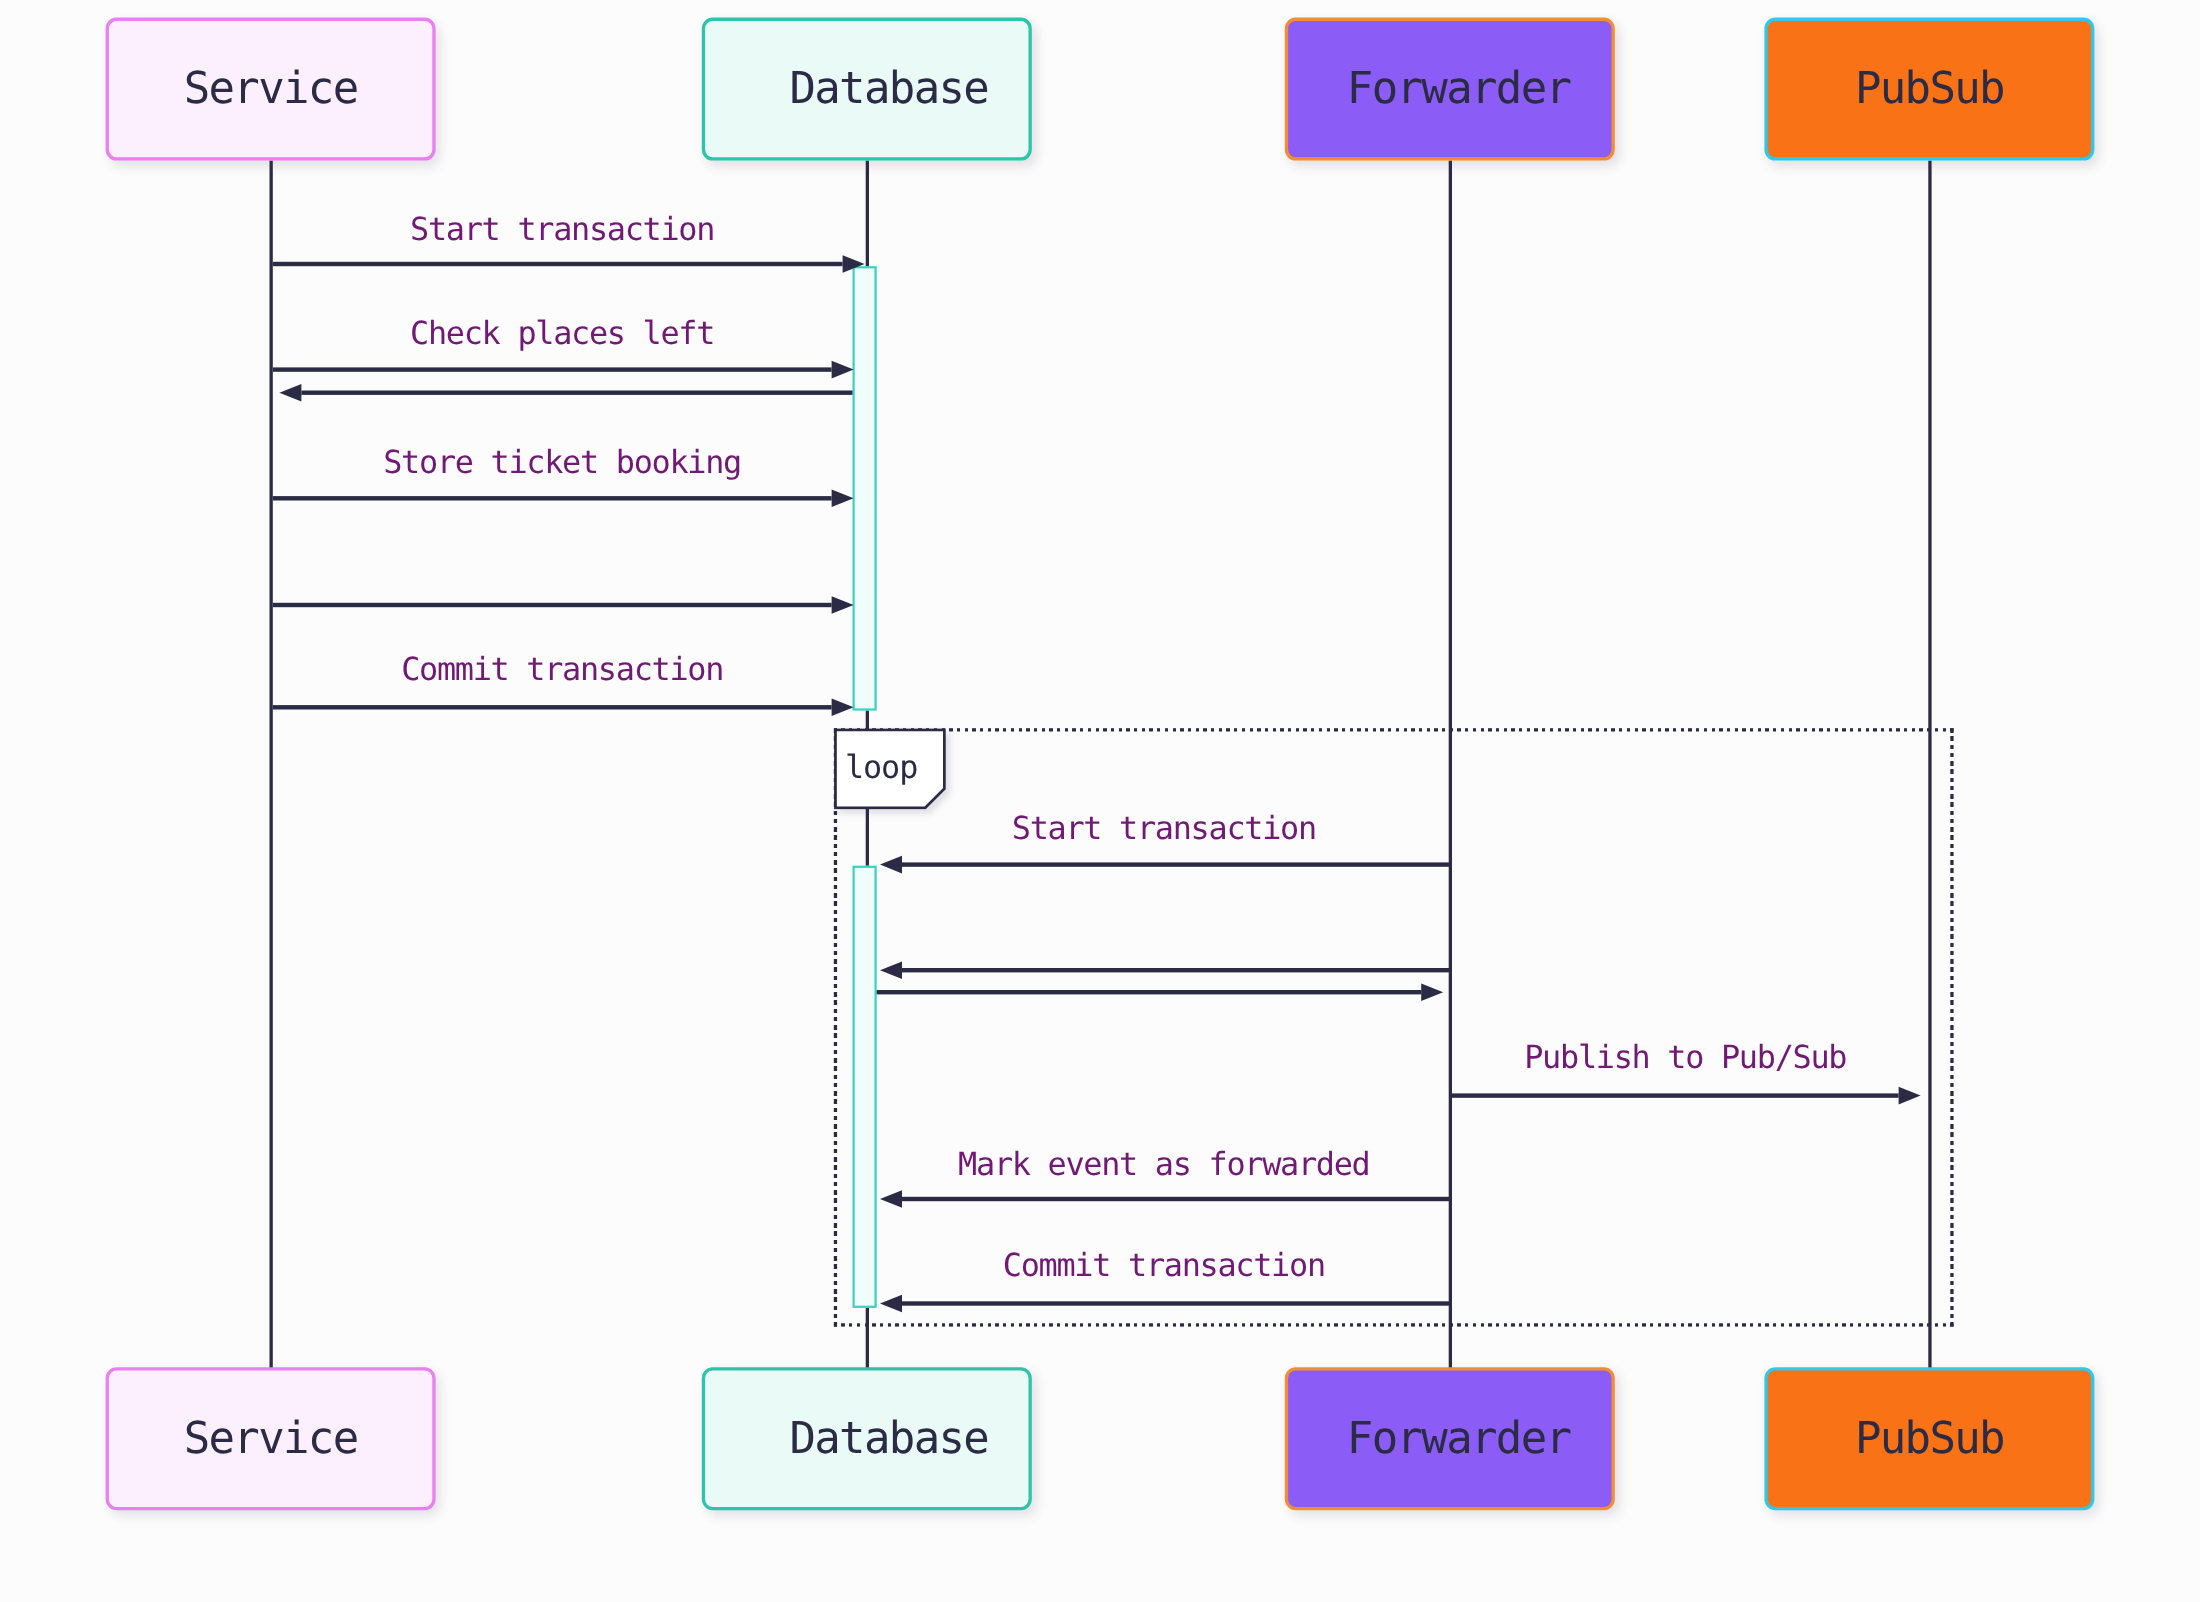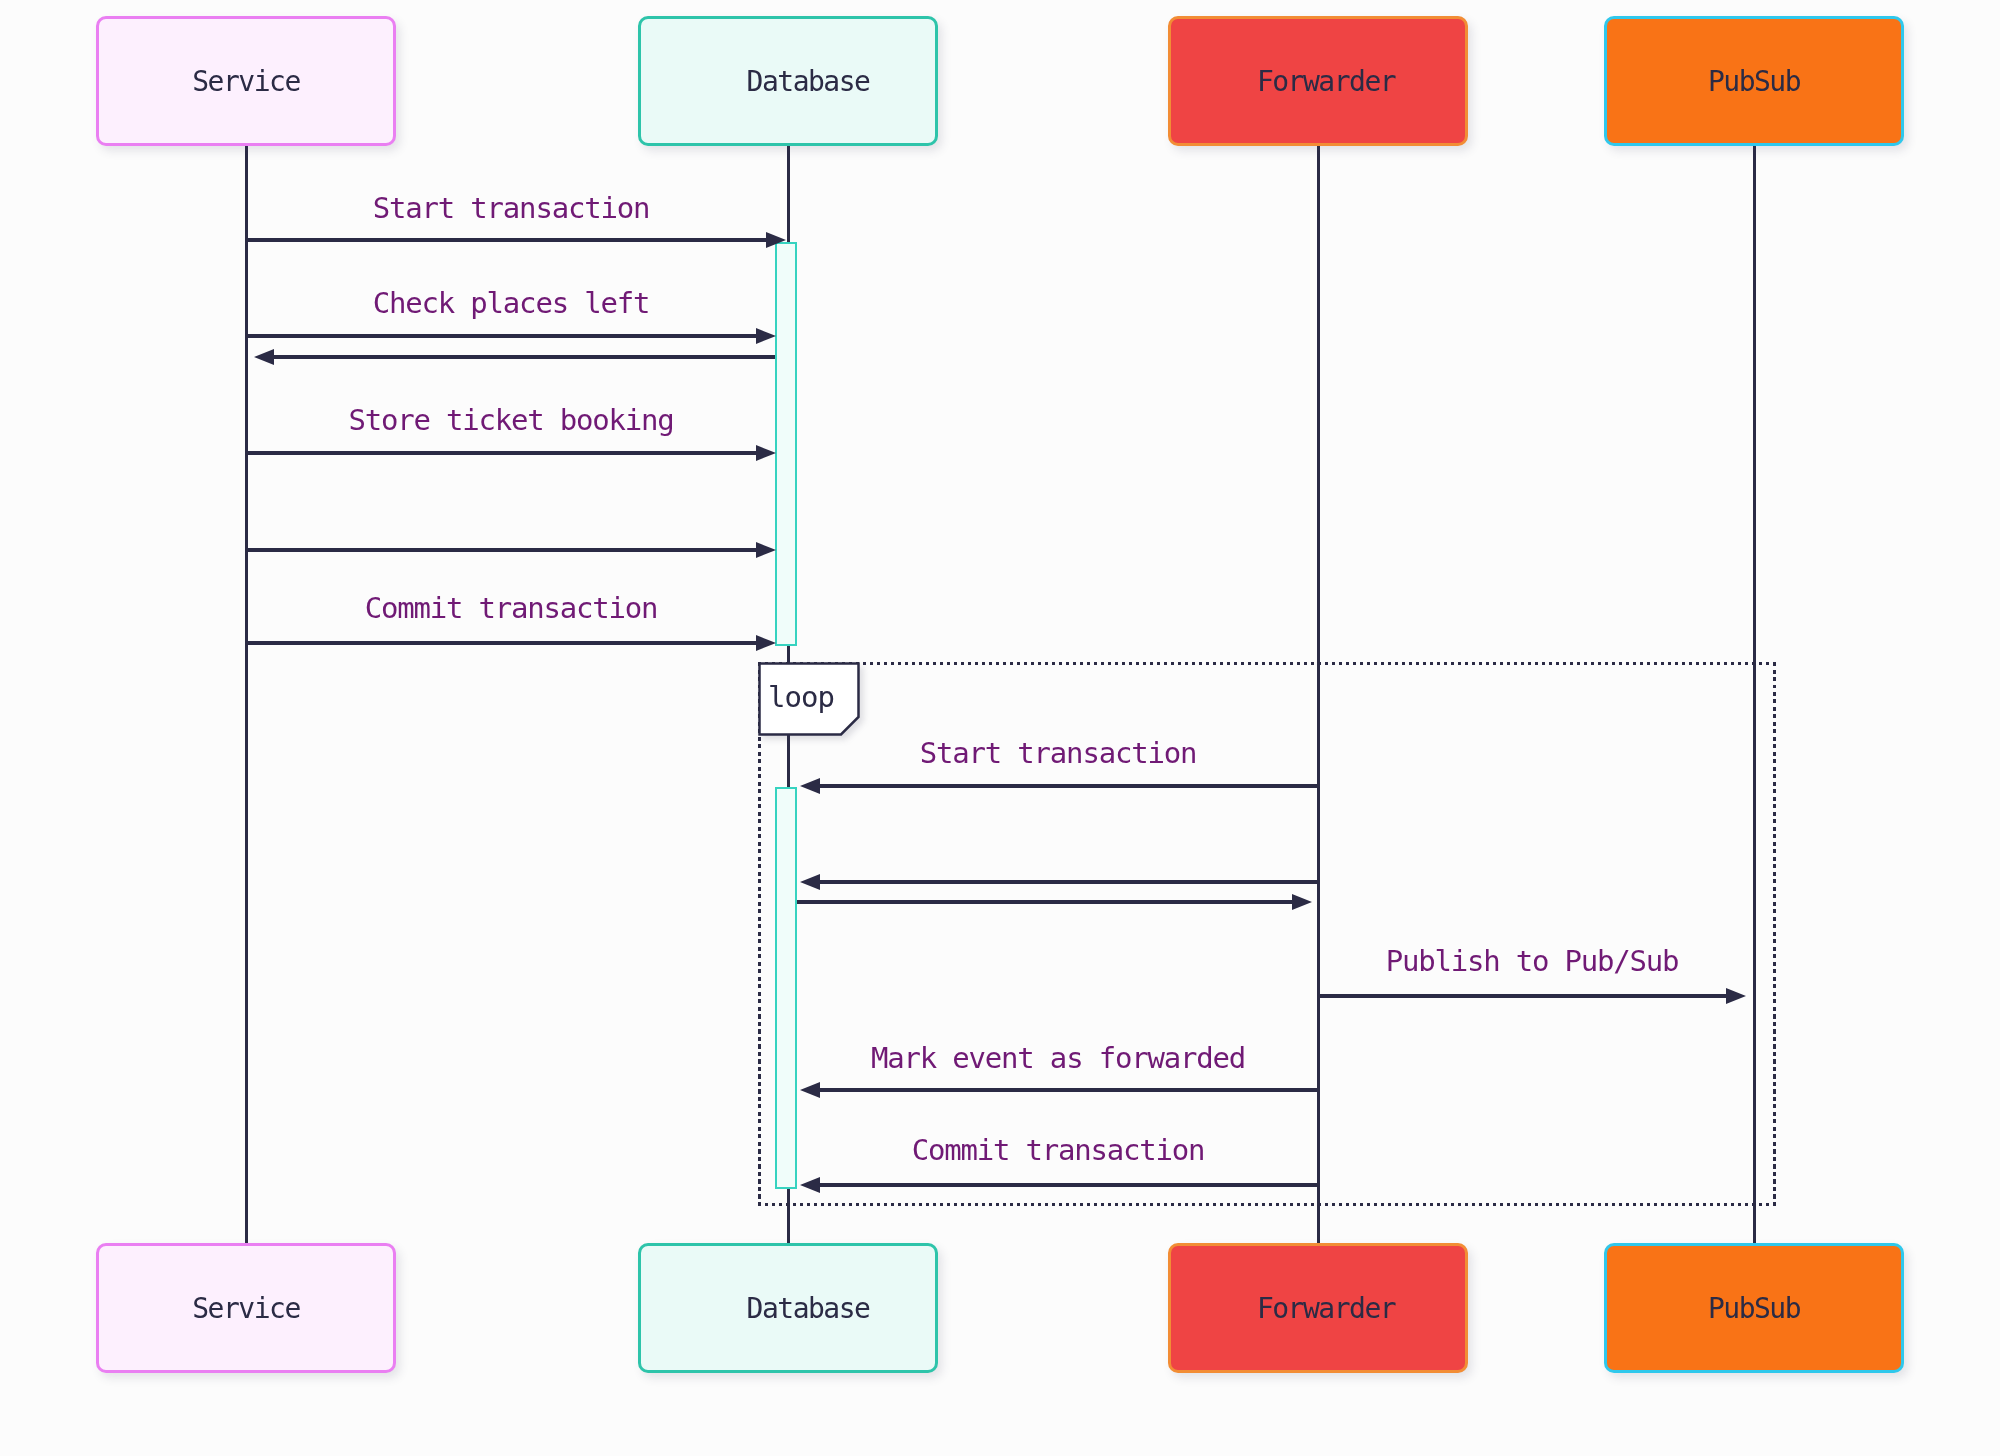--- a/index.html
+++ b/index.html
@@ -8,24 +8,24 @@
     font-family:"DejaVu Sans Mono","Liberation Mono",monospace;color:#2b2b45;
   }
   
   .lifeline{position:absolute;top:146px;height:1099px;width:3px;background:#2b2b45;z-index:1;}
   
   .pbox{
     position:absolute;width:300px;height:130px;border-radius:10px;border:3px solid;
     display:flex;align-items:center;justify-content:center;z-index:6;
     box-shadow:4px 5px 10px rgba(60,60,90,.13);box-sizing:border-box;
   }
-  .pbox span{font-size:28px;letter-spacing:-1.5px;}
+  .pbox span{font-size:40px;letter-spacing:-1.5px;}
   .pbox.service{border-color:#ea7ff2;background:#fdf0fe;}
   .pbox.database{border-color:#2ec4aa;background:#eafaf7;padding-left:40px;}
-  .pbox.forwarder{border-color:#f28d35;background:#ef4444;padding-left:16px;}
+  .pbox.forwarder{border-color:#f28d35;background:#8b5cf6;padding-left:16px;}
   .pbox.pubsub{border-color:#2fc8ec;background:#f97316;}
   
   .activation{
     position:absolute;left:775px;width:22px;background:#f0fdfa;
     border:2.5px solid #36d3c0;box-sizing:border-box;z-index:2;
   }
   
   .loop-frame{position:absolute;left:758px;top:662px;width:1018px;height:544px;z-index:3;}
   .lf-top,.lf-bottom{position:absolute;left:0;width:100%;height:3px;
     background:repeating-linear-gradient(to right,#2b2b45 0 3px,transparent 3px 7px);}

